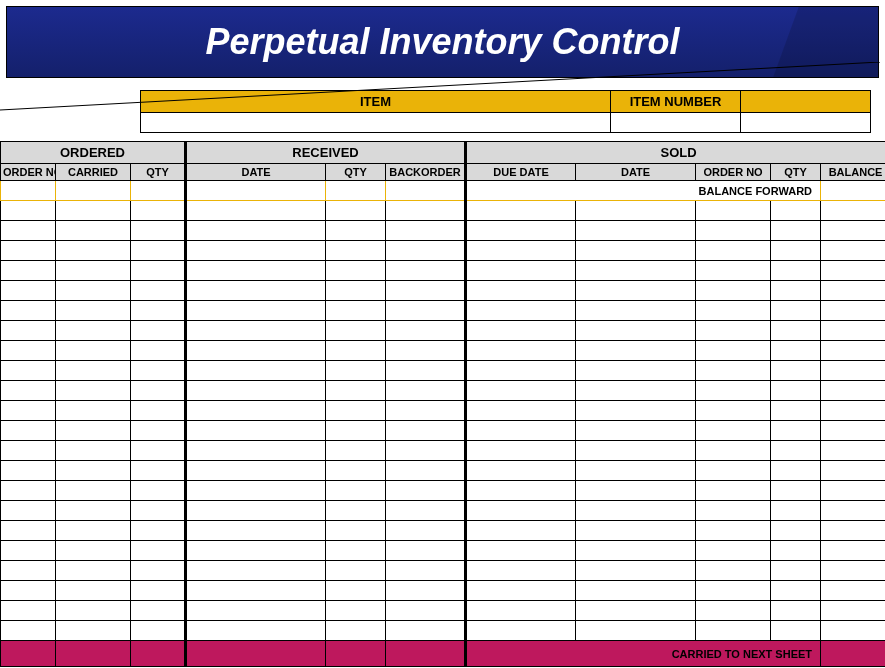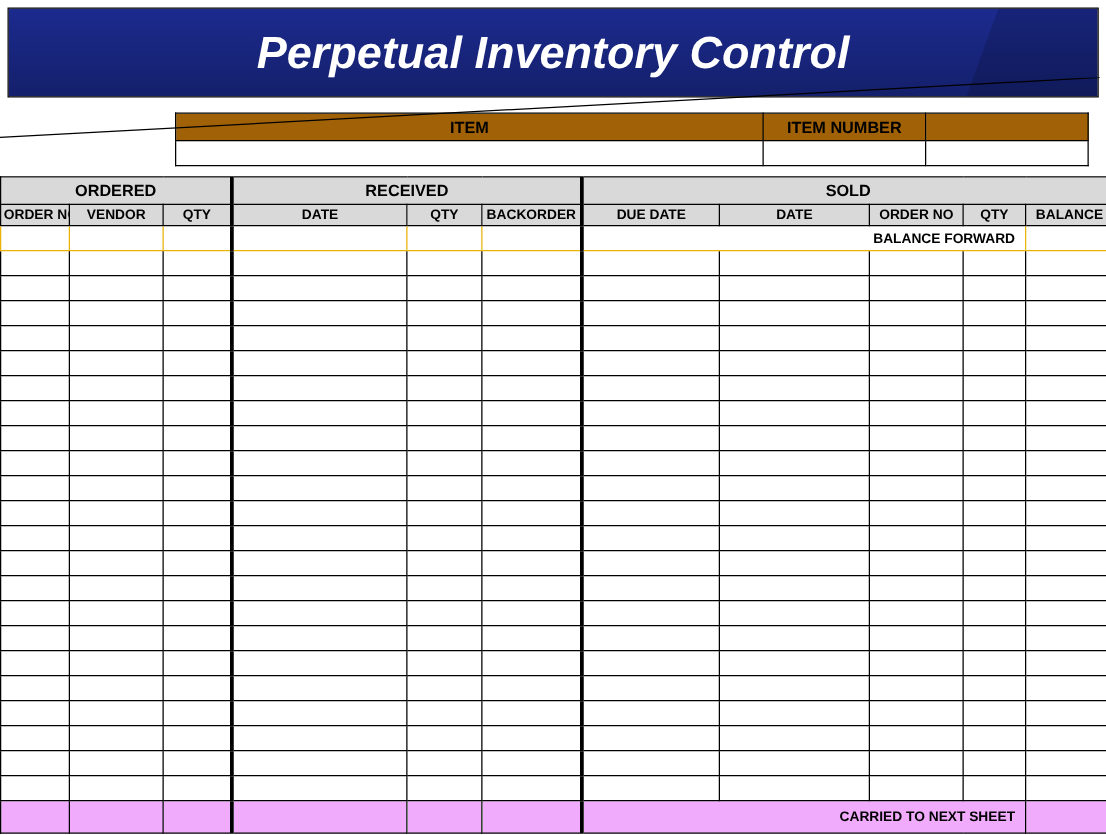--- a/index.html
+++ b/index.html
@@ -38,21 +38,21 @@
     position: absolute;
     left: 0;
     top: 62px;
     width: 885px;
     height: 50px;
     pointer-events: none;
     z-index: 5;
   }
   .item-table { border-collapse: collapse; }
   .item-table td { border: 1px solid #000; }
-  .head-cell { background: #a16207; font-weight: bold; text-align: center; padding: 3px 4px; font-size: 13px;}
+  .head-cell { background: #eab308; font-weight: bold; text-align: center; padding: 3px 4px; font-size: 13px;}
   .sub-cell { background: #fff; height: 20px; }
 
   .main-table {
     border-collapse: collapse;
     width: calc(100% - 2px);
     margin: 8px 0 0 0;
     table-layout: fixed;
   }
   .main-table th, .main-table td {
     border: 1px solid #000;
@@ -78,21 +78,21 @@
   .balance-forward-row td {
     border: 1px solid #eab308;
   }
   .balance-forward-text {
     font-weight: bold;
     font-size: 11px;
     text-align: right;
     padding-right: 8px !important;
   }
   .footer-row td {
-    background: #f0abfc;
+    background: #be185d;
     height: 26px;
   }
   .footer-label {
     font-weight: bold;
     font-size: 11px;
     text-align: right;
     padding-right: 8px !important;
   }
 </style>
 </head>
@@ -136,21 +136,21 @@
       <col style="width:70px">
   </colgroup>
   <thead>
     <tr>
       <th colspan="3">ORDERED</th>
       <th colspan="3" class="sep-col">RECEIVED</th>
       <th colspan="5" class="sep-col">SOLD</th>
     </tr>
     <tr>
       <th class="sub">ORDER NO</th>
-      <th class="sub">VENDOR</th>
+      <th class="sub">CARRIED</th>
       <th class="sub">QTY</th>
       <th class="sub sep-col">DATE</th>
       <th class="sub">QTY</th>
       <th class="sub">BACKORDER</th>
       <th class="sub sep-col">DUE DATE</th>
       <th class="sub">DATE</th>
       <th class="sub">ORDER NO</th>
       <th class="sub">QTY</th>
       <th class="sub">BALANCE</th>
     </tr>

